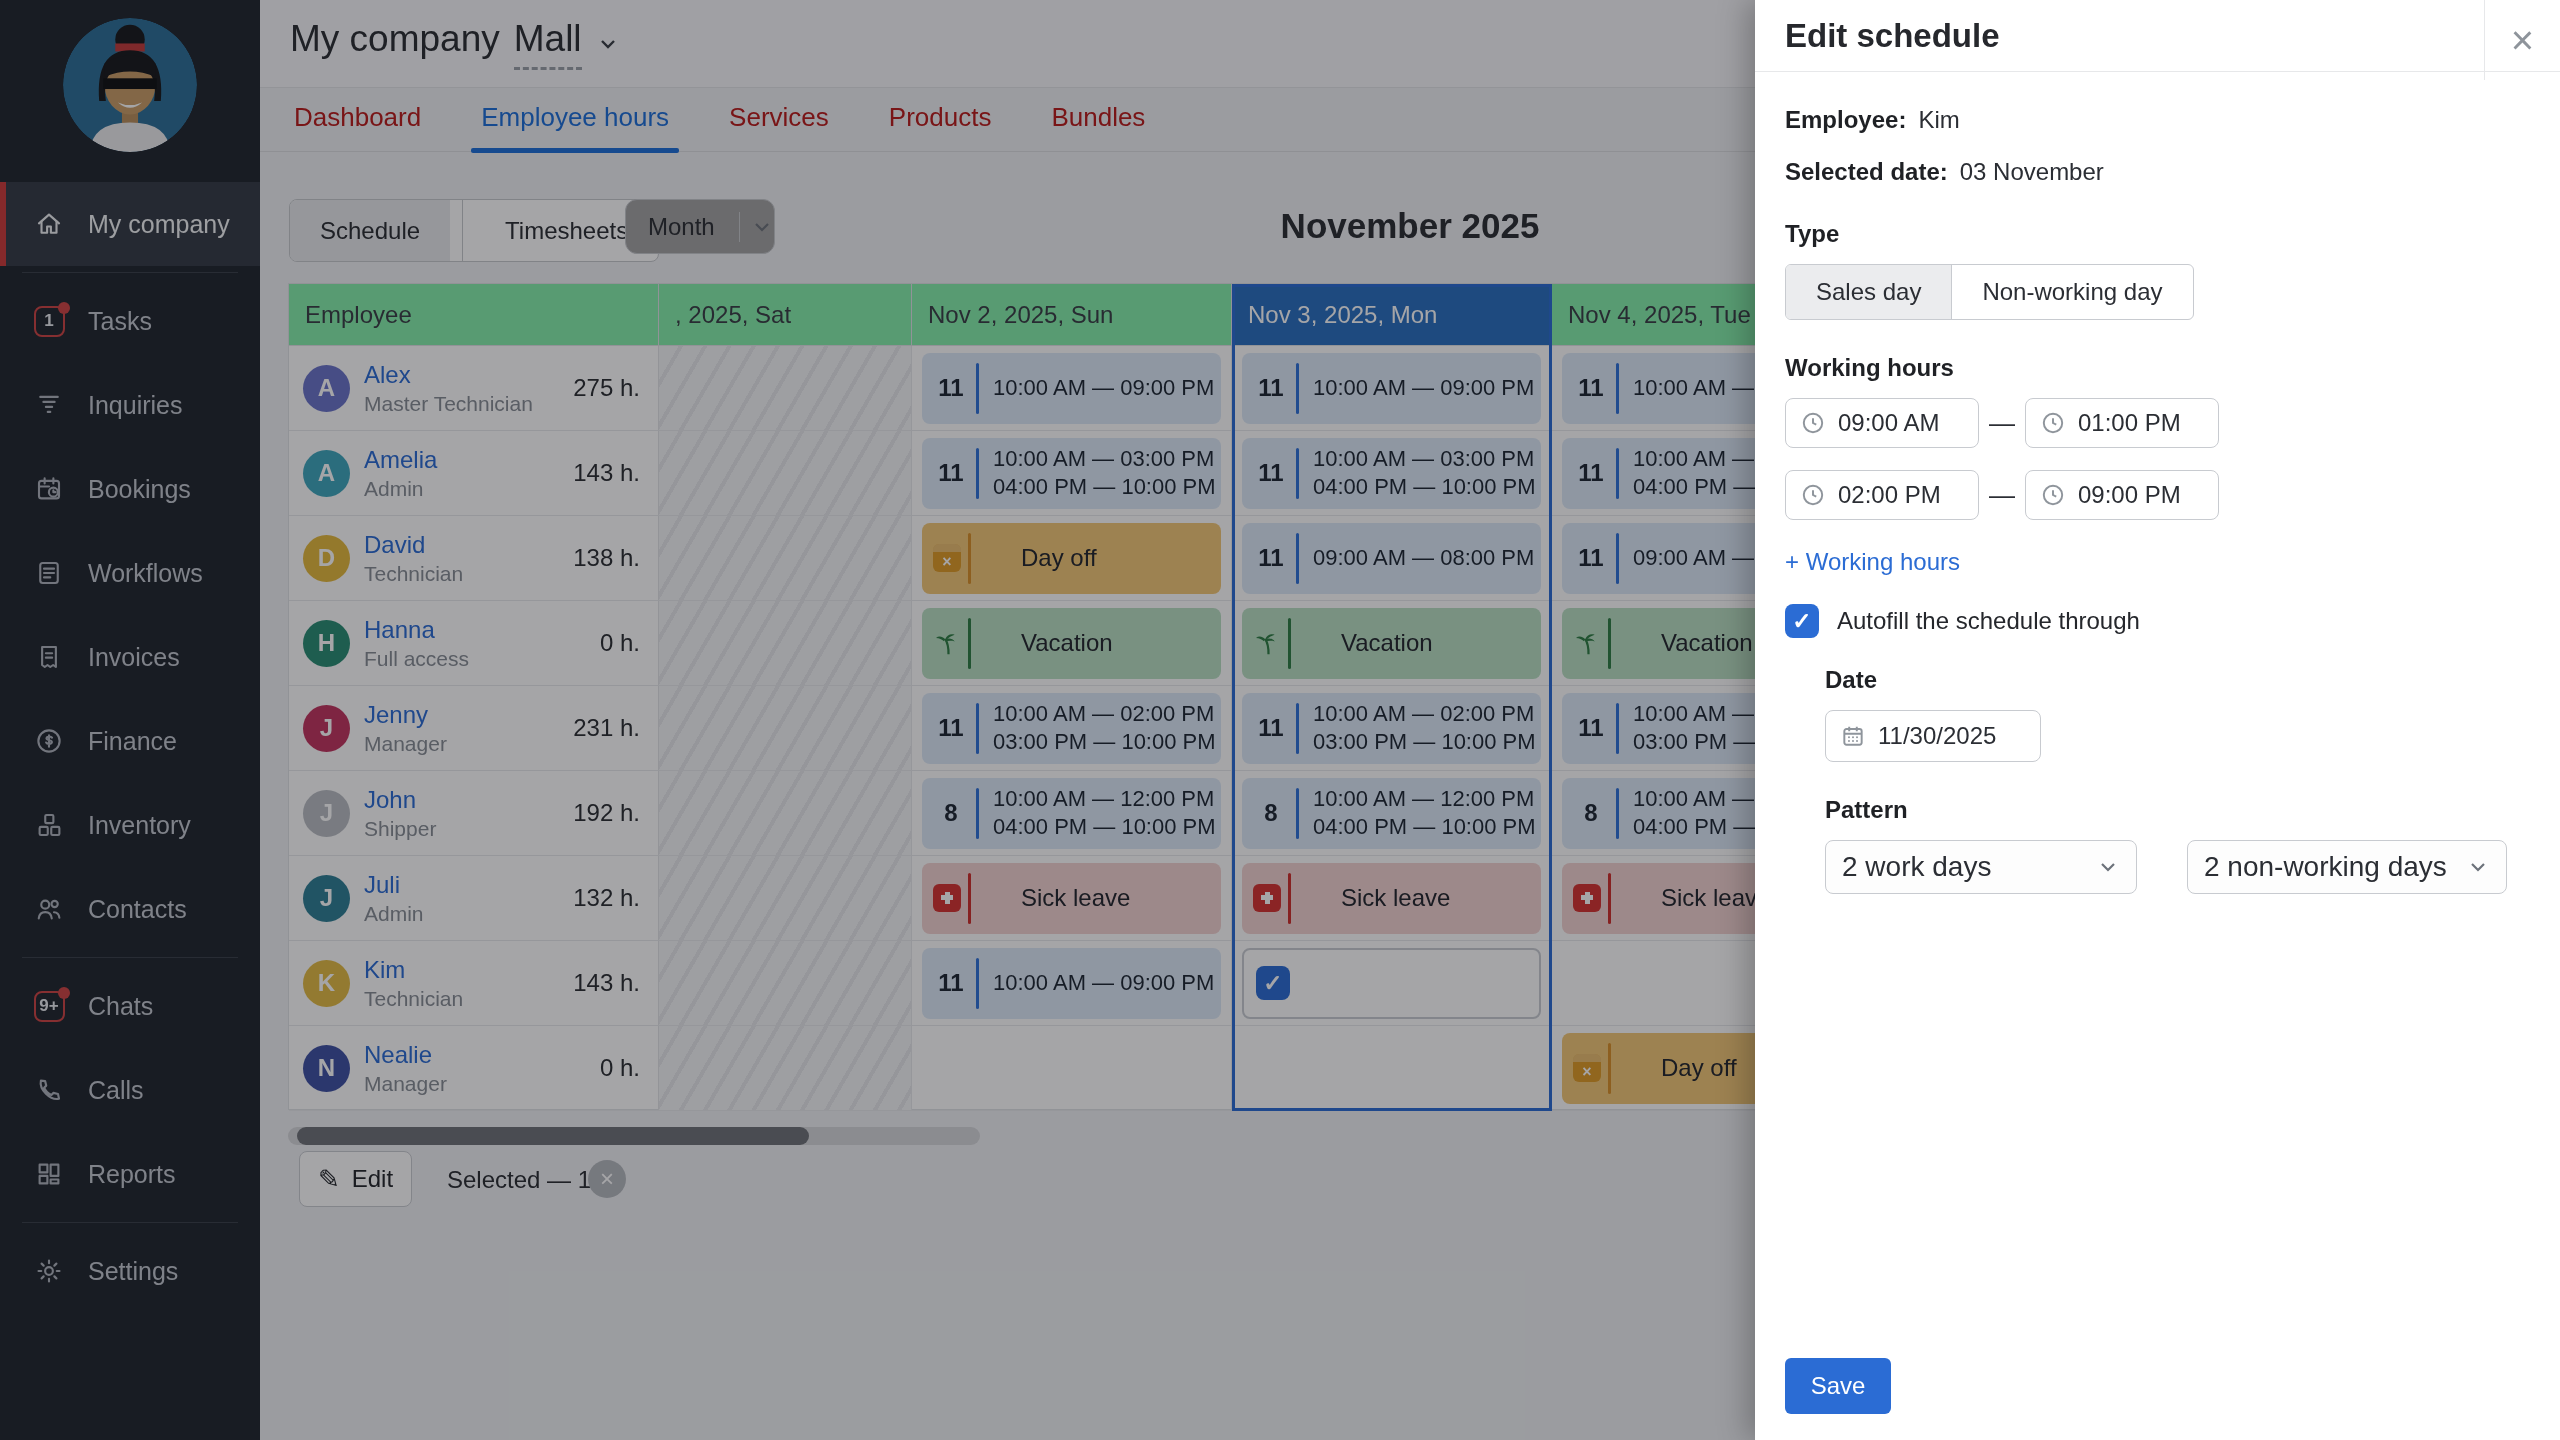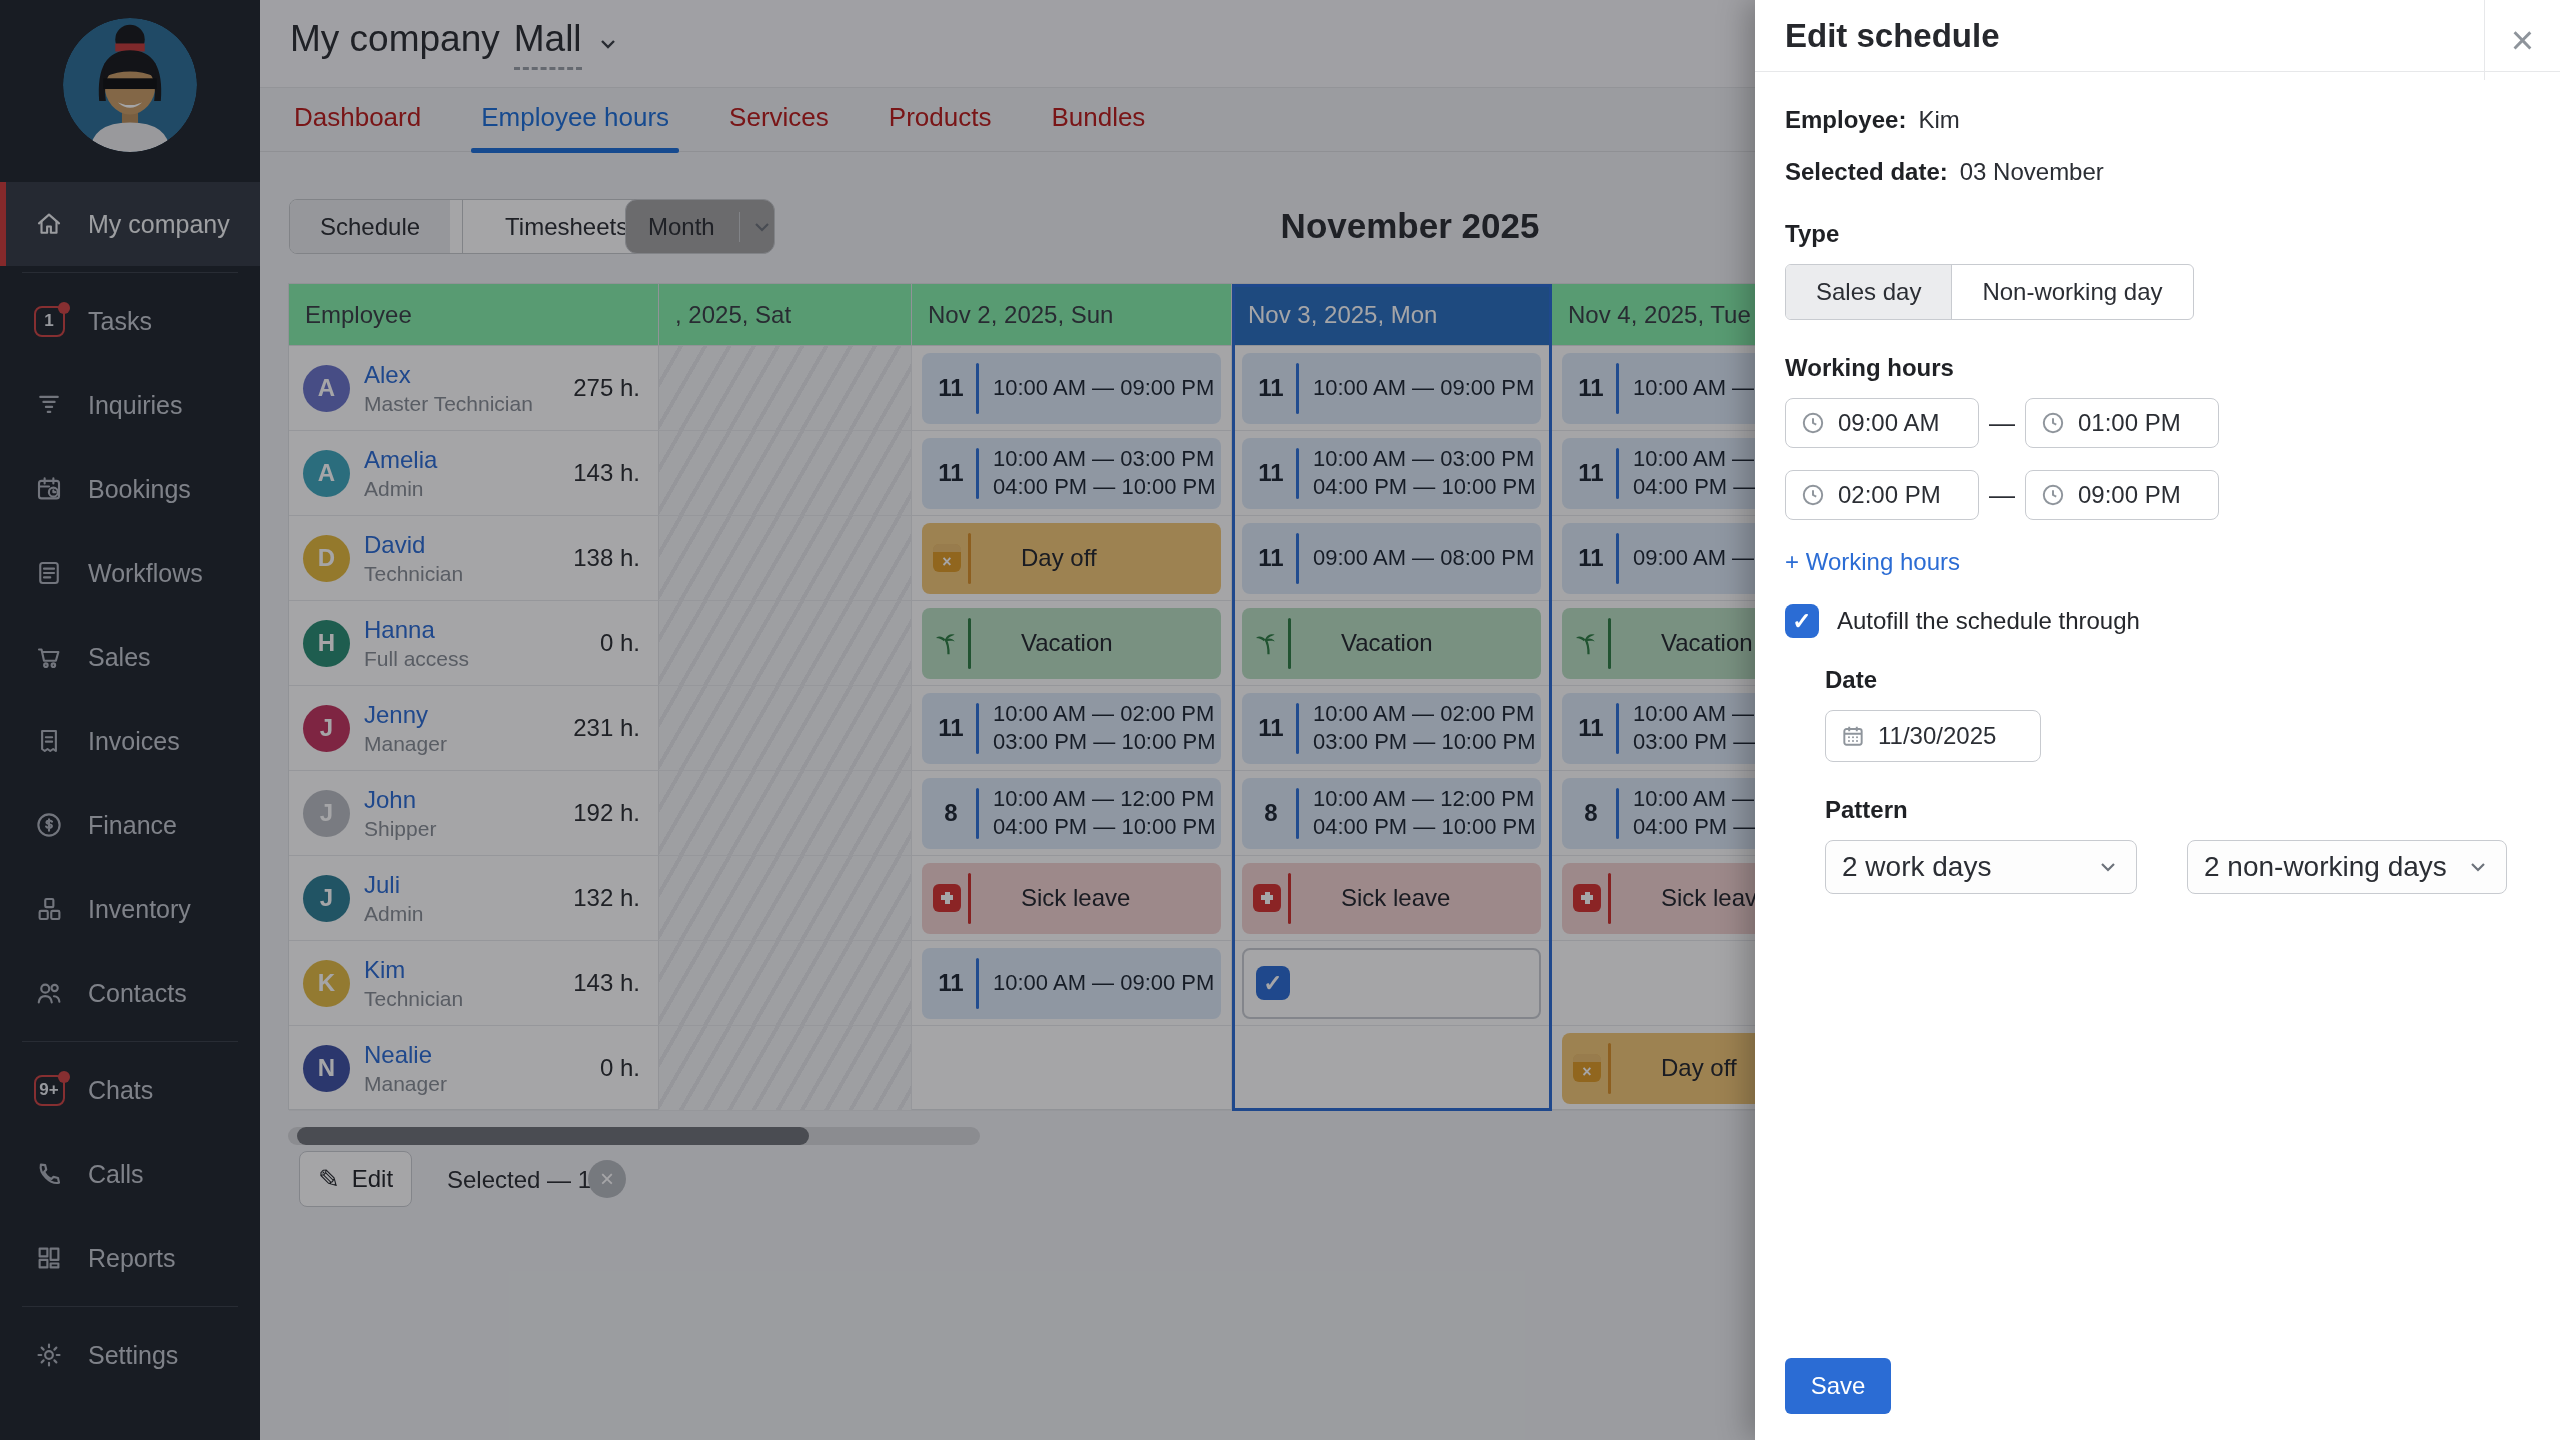--- a/index.html
+++ b/index.html
@@ -30,21 +30,21 @@
   #company-prefix { padding-bottom:10px; }
   .chev { width:24px; height:24px; color:#3a3f46; margin-bottom:14px; }
 
   #tabbar { position:absolute; left:0; top:88px; width:2300px; height:64px; border-bottom:1px solid #dcdee1;
             display:flex; align-items:flex-end; padding-left:30px; gap:52px; }
   .tab { font-size:26px; color:#b91c1c; padding:0 4px 18px 4px; position:relative; cursor:pointer; }
   .tab.active { color:#1e6fd9; }
   .tab.active::after { content:""; position:absolute; left:-6px; right:-6px; bottom:-2px; height:5px; background:#1e6fd9; border-radius:2px; }
 
   #toolbar { position:absolute; left:0; top:152px; width:2300px; height:130px; }
-  #seg-view { position:absolute; left:29px; top:47px; height:55px; display:flex; border:1px solid #c6c9cd; border-radius:8px; background:#fff; overflow:hidden;gap:12px; }
+  #seg-view { position:absolute; left:29px; top:47px; height:63px; display:flex; border:1px solid #c6c9cd; border-radius:8px; background:#fff; overflow:hidden;gap:12px; }
   .seg-btn { padding:0 30px; display:flex; align-items:center; font-size:24px; color:#2b2e34; cursor:pointer; }
   .seg-btn.sel { background:#e7e9ec; }
   .seg-sep { width:1px; background:#c6c9cd; }
   #month-btn { position:absolute; left:365px; top:47px; height:55px; width:150px; background:#a3a3a3; border:1px solid #c6c9cd; border-radius:12px;
                display:flex; align-items:center; padding:0 0 0 22px; font-size:24px; color:#2b2e34; cursor:pointer; }
   #month-btn .vsep { width:1px; height:30px; background:#c6c9cd; margin:0 10px 0 auto; }
   #month-title { position:absolute; left:0; top:54px; width:2300px; text-align:center; font-size:35px; font-weight:bold; color:#2b2e34; }
 
   
   #table { position:absolute; left:28px; top:283px; width:1583px; height:827px; background:#fff; border:1px solid #dfe2e6; }
@@ -206,30 +206,20 @@
             <svg width="30" height="30" viewBox="0 0 24 24" fill="none" stroke="currentColor" stroke-width="1.7" stroke-linecap="round" stroke-linejoin="round">
               <rect x="5" y="4" width="14" height="16" rx="2"></rect>
               <path d="M8 8.5h8M8 12h8M8 15.5h5"></path>
             </svg>
           </span>
           <span>Workflows</span>
         </div>
         <div class="s-item">
           <span class="s-icon">
             <svg width="30" height="30" viewBox="0 0 24 24" fill="none" stroke="currentColor" stroke-width="1.7" stroke-linecap="round" stroke-linejoin="round">
-              <path d="M4 6h2l2 9h9.5l2-7H7"></path>
-              <circle cx="9.5" cy="18.5" r="1.4"></circle>
-              <circle cx="15.5" cy="18.5" r="1.4"></circle>
-            </svg>
-          </span>
-          <span>Sales</span>
-        </div>
-        <div class="s-item">
-          <span class="s-icon">
-            <svg width="30" height="30" viewBox="0 0 24 24" fill="none" stroke="currentColor" stroke-width="1.7" stroke-linecap="round" stroke-linejoin="round">
               <path d="M6.5 4h11v16l-2.2-1.6L13 20l-2.2-1.6L8.6 20l-2.1-1.6z"></path>
               <path d="M9.5 9h5M9.5 12.5h5"></path>
             </svg>
           </span>
           <span>Invoices</span>
         </div>
         <div class="s-item">
           <span class="s-icon">
             <svg width="30" height="30" viewBox="0 0 24 24" fill="none" stroke="currentColor" stroke-width="1.7" stroke-linecap="round" stroke-linejoin="round">
               <circle cx="12" cy="12" r="8.5"></circle>

